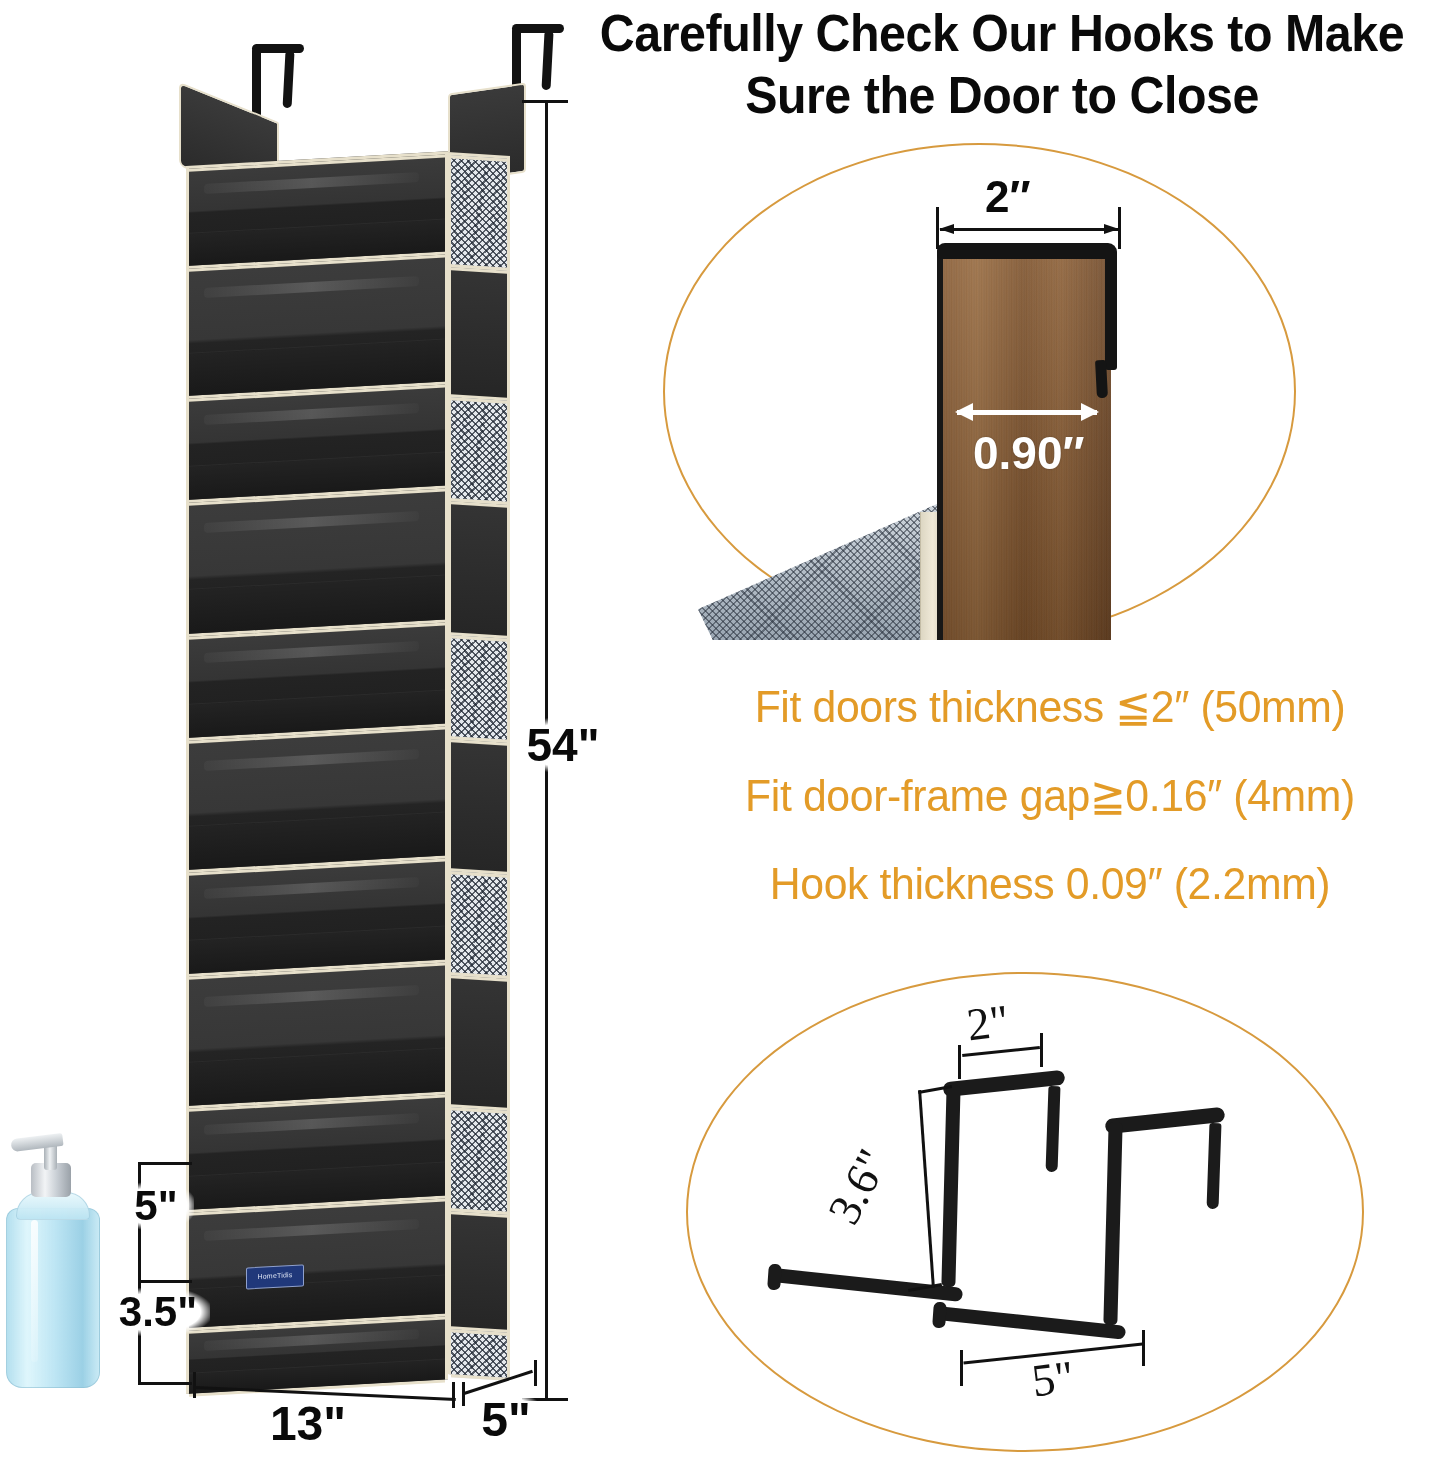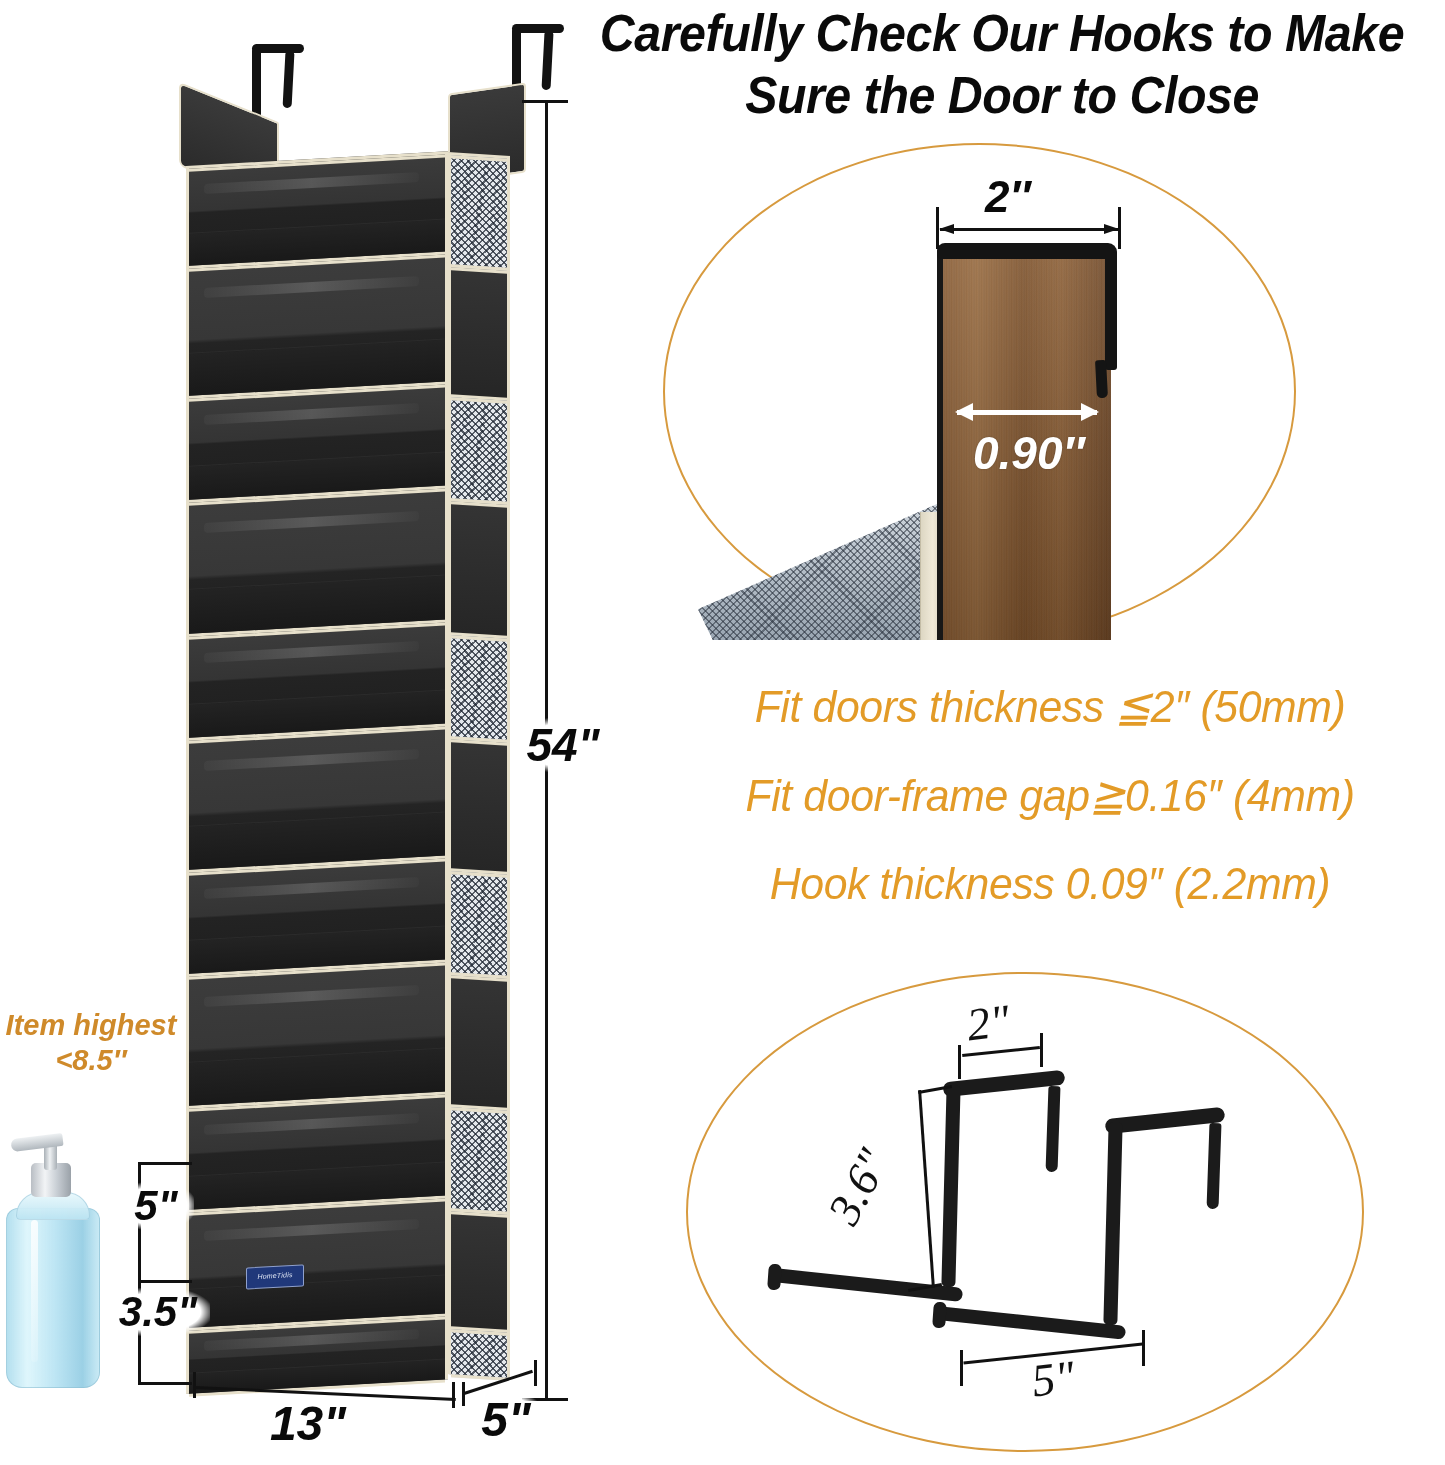--- a/index.html
+++ b/index.html
@@ -9,21 +9,20 @@
   }
   body {
     font-family: "Liberation Sans", sans-serif;
   }
   #page {
     position: relative;
     width: 1445px;
     height: 1465px;
     background: #ffffff;
     overflow: hidden;
-    font-style: italic;
   }
 
   
   .headline {
     position: absolute;
     left: 566px;
     top: 2px;
     width: 872px;
     text-align: center;
     font-family: "Liberation Sans", sans-serif;
@@ -581,24 +580,20 @@
     <div class="brand-tag">
       <span>HomeTidis</span>
     </div>
 
     <div class="soap-bottle"></div>
     <div class="soap-shoulder"></div>
     <div class="soap-collar"></div>
     <div class="soap-neck"></div>
     <div class="soap-nozzle"></div>
 
-    <div class="item-highest">
-      <div>Item highest</div>
-      <div>&lt;8.5″</div>
-    </div>
   </div>
 
   <div class="dimline" style="left:545px; top:100px; width:2.6px; height:1300px;"></div>
   <div class="dimline" style="left:522px; top:100px;  width:46px; height:2.6px;"></div>
   <div class="dimline" style="left:522px; top:1398px; width:46px; height:2.6px;"></div>
   <div class="oval-lbl" style="left:520px; top:718px; width:86px; font-size:46px;">54"</div>
 
   <div class="dimline" style="left:138px; top:1162px; width:2.6px; height:120px;"></div>
   <div class="dimline" style="left:138px; top:1162px; width:54px; height:2.6px;"></div>
   <div class="dimline" style="left:138px; top:1280px; width:54px; height:2.6px;"></div>

